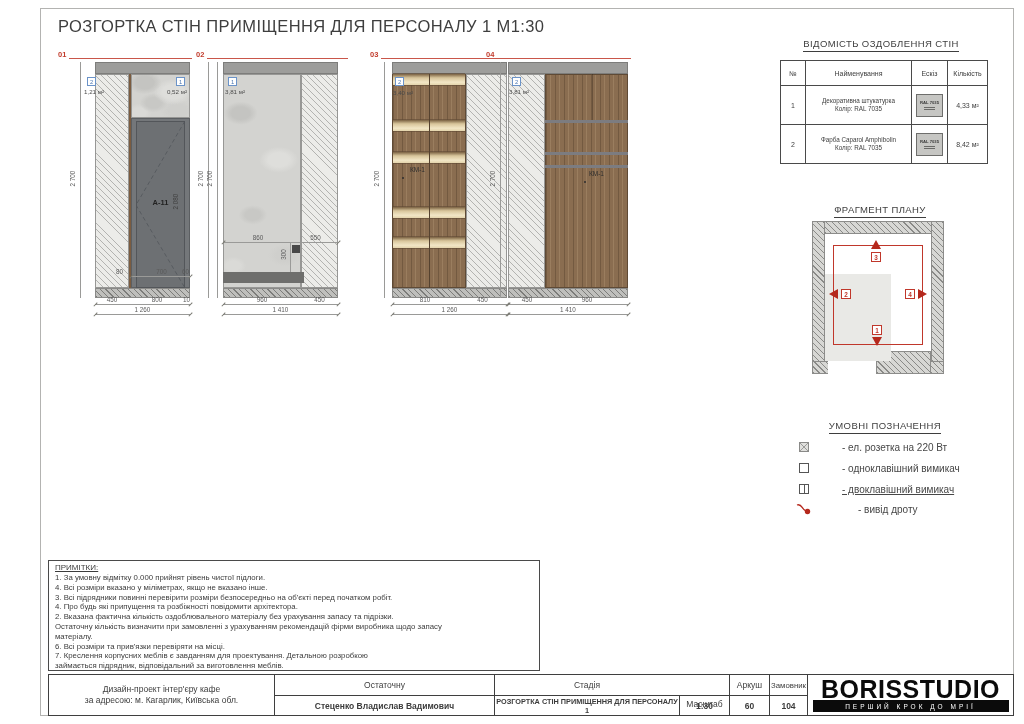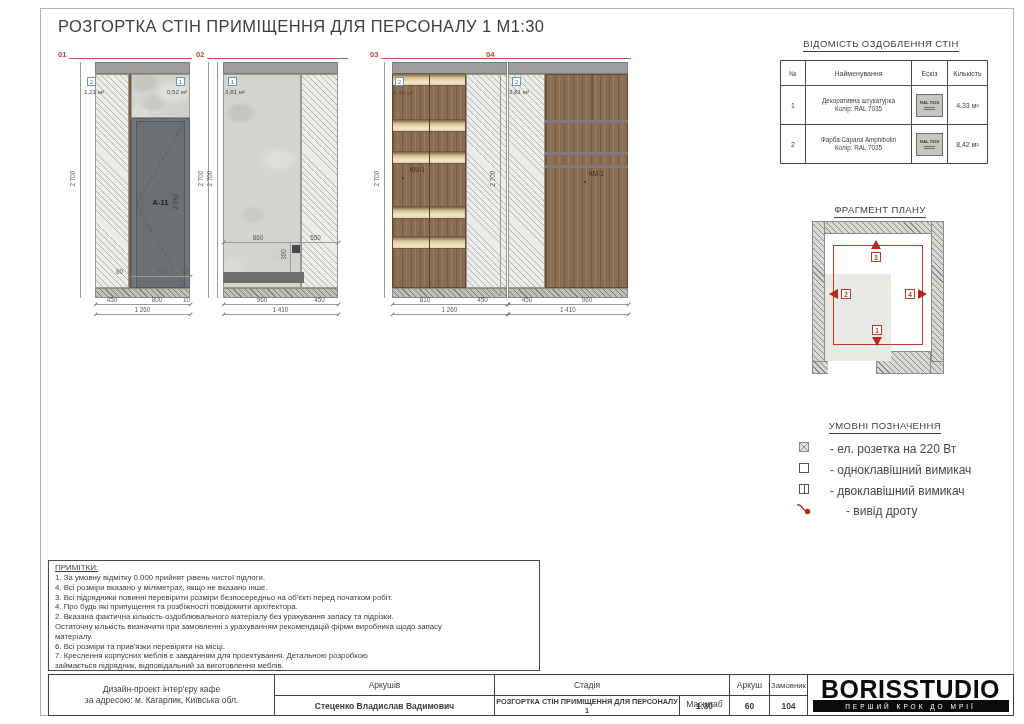--- a/index.html
+++ b/index.html
@@ -53,21 +53,21 @@
   .swatch .sw-l{width:11px;height:1px;background:#6a6a68;margin-top:1.5px;}
   .phatch{position:absolute;background-color:#d7d7d4;box-sizing:border-box;border:.5px solid #8c8c8a;
     background-image:repeating-linear-gradient(45deg, rgba(96,96,94,.65) 0 .8px, transparent .8px 4.2px);}
   .marker{position:absolute;width:10px;height:10px;border:1px solid #c0372b;background:#fff;color:#c0372b;
     font-size:6.4px;font-weight:bold;display:flex;align-items:center;justify-content:center;box-sizing:border-box;}
   .arr{position:absolute;width:0;height:0;}
   .arr-up{border-left:5px solid transparent;border-right:5px solid transparent;border-bottom:9px solid #b5281c;}
   .arr-down{border-left:5px solid transparent;border-right:5px solid transparent;border-top:9px solid #b5281c;}
   .arr-left{border-top:5px solid transparent;border-bottom:5px solid transparent;border-right:9px solid #b5281c;}
   .arr-right{border-top:5px solid transparent;border-bottom:5px solid transparent;border-left:9px solid #b5281c;}
-  .legend-item-text{position:absolute;font-size:12px;color:#474747;white-space:nowrap;}
+  .legend-item-text{position:absolute;font-size:10px;color:#474747;white-space:nowrap;margin-left:12px;}
   .licon{position:absolute;width:10px;height:10px;box-sizing:border-box;}
   .licon-socket{background-color:#e0e0dd;border:1px solid #8a8a88;
     background-image:linear-gradient(45deg, transparent 44%, #9a9a98 44% 56%, transparent 56%),
                      linear-gradient(135deg, transparent 44%, #9a9a98 44% 56%, transparent 56%);}
   .licon-sw1{background:#fff;border:1.2px solid #555;}
   .licon-sw2{background:#fff;border:1.2px solid #555;
     background-image:linear-gradient(90deg, transparent 45%, #555 45% 57%, transparent 57%);}
   .notes{position:absolute;left:48px;top:560px;width:492px;height:111px;border:1px solid #4a4a4a;
     box-sizing:border-box;padding:2px 6px;background:#fff;}
   .notes-title{font-size:8px;color:#3c3c3c;text-decoration:underline;line-height:10px;}
@@ -268,21 +268,21 @@
 
 <div class="sec-title" style="left:790px;top:420px;width:190px;">
   <span>УМОВНІ ПОЗНАЧЕННЯ</span>
 </div>
 <div class="abs" style="left:790px;top:420px;width:220px;height:100px;">
   <div class="licon licon-socket" style="left:9px;top:22px;"></div>
   <div class="legend-item-text" style="left:40px;top:22px;">- ел. розетка на 220 Вт</div>
   <div class="licon licon-sw1" style="left:9px;top:43px;"></div>
   <div class="legend-item-text" style="left:40px;top:43px;">- одноклавішний вимикач</div>
   <div class="licon licon-sw2" style="left:9px;top:64px;"></div>
-  <div class="legend-item-text" style="left:40px;top:64px;">- двоклавішний вимикач</div>
+  <div class="legend-item-text" style="left:40px;top:64px;text-decoration:underline;">- двоклавішний вимикач</div>
   <svg width="17" height="14" viewBox="0 0 17 14" style="position:absolute;left:6px;top:82px;">
     <path d="M1 3 C6 1 6 8 10 9" fill="none" stroke="#b5281c" stroke-width="1.3"></path>
     <circle cx="11.5" cy="9.5" r="2.7" fill="#b5281c"></circle>
   </svg>
   <div class="legend-item-text" style="left:56px;top:84px;">- вивід дроту</div>
 </div>
 
 <div class="notes">
   <div class="notes-title">ПРИМІТКИ:</div>
   <div class="note-line">1. За умовну відмітку 0.000 прийнят рівень чистої підлоги.</div>
@@ -295,21 +295,21 @@
   <div class="note-line">6. Всі розміри та прив'язки перевіряти на місці.</div>
   <div class="note-line">7. Креслення корпусних меблів є завданням для проектування. Детальною розробкою</div>
   <div class="note-line">займається підрядник, відповідальний за виготовлення меблів.</div>
 </div>
 
 <div class="tb">
   <div class="tbc nb" style="grid-column:1;grid-row:1/3;flex-direction:column;line-height:11px;">
     <span>Дизайн-проект інтер'єру кафе</span>
     <span>за адресою: м. Кагарлик, Київська обл.</span>
   </div>
-  <div class="tbc" style="grid-column:2;grid-row:1;">Аркушів</div>
+  <div class="tbc" style="grid-column:2;grid-row:1;">Остаточну</div>
   <div class="tbc bt" style="grid-column:2;grid-row:2;">Стеценко Владислав Вадимович</div>
   <div class="tbc" style="grid-column:3;grid-row:1;">Стадія</div>
   <div class="tbc bt" style="grid-column:3;grid-row:2;font-size:7.3px;">РОЗГОРТКА СТІН ПРИМІЩЕННЯ ДЛЯ ПЕРСОНАЛУ 1</div>
   <div class="tbc" style="grid-column:4;grid-row:1;margin-top:29px;">Масштаб</div>
   <div class="tbc bt" style="grid-column:4;grid-row:2;">1:30</div>
   <div class="tbc" style="grid-column:5;grid-row:1;">Аркуш</div>
   <div class="tbc bt" style="grid-column:5;grid-row:2;">60</div>
   <div class="tbc" style="grid-column:6;grid-row:1;font-size:7.8px;">Замовник</div>
   <div class="tbc bt" style="grid-column:6;grid-row:2;">104</div>
   <div class="logo-cell">

